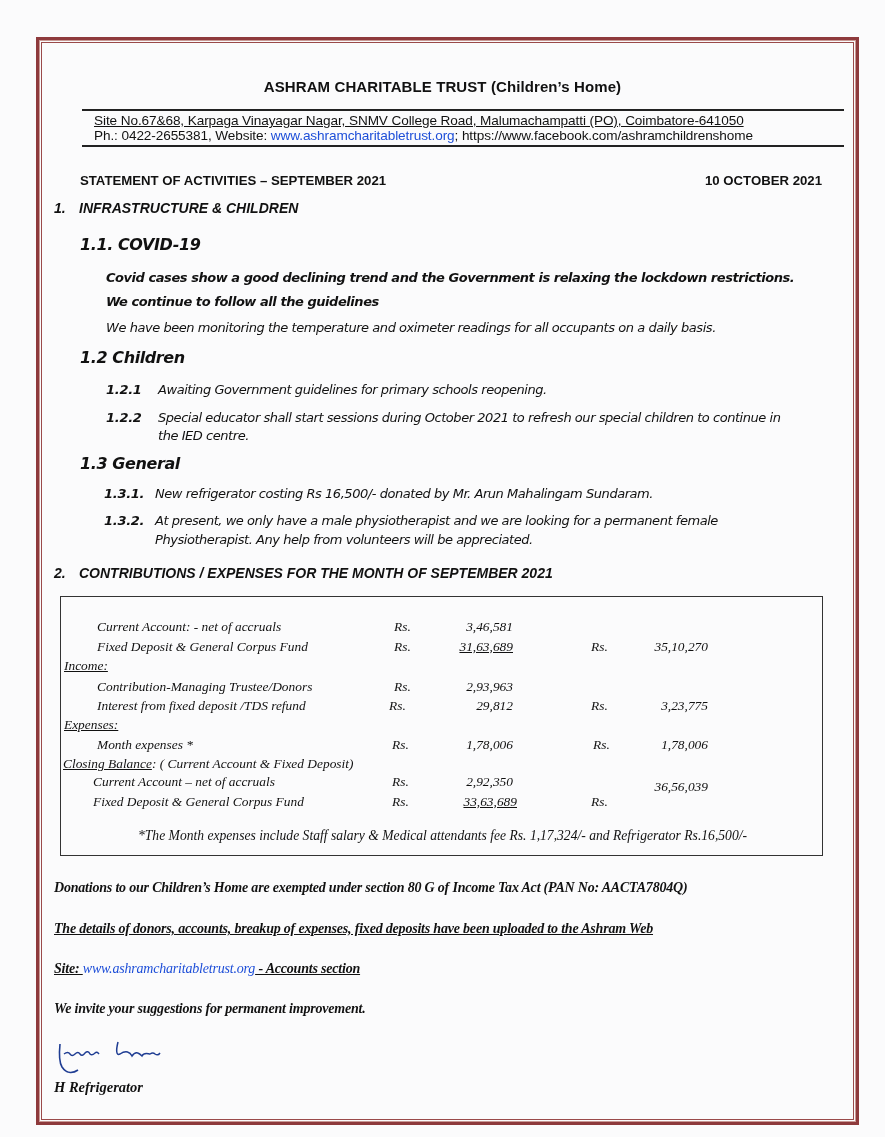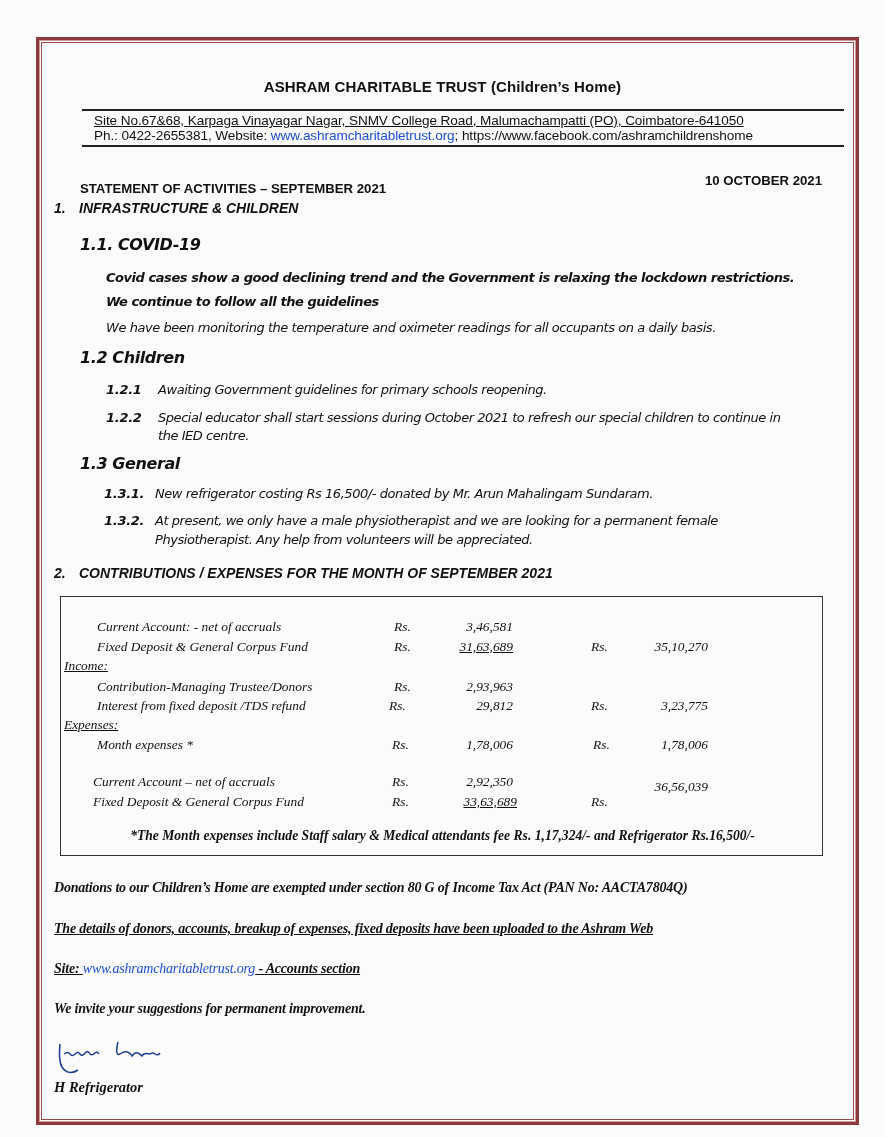--- a/index.html
+++ b/index.html
@@ -21,21 +21,21 @@
     font-weight: bold; font-size: 15px; letter-spacing: 0.1px;
   }
   .rule { position: absolute; left: 82px; width: 762px; height: 1.5px; background: #222; }
   .addr {
     position: absolute; left: 94px; font-size: 13.6px; letter-spacing: -0.1px; white-space: nowrap;
   }
   .addr1 { top: 113px; text-decoration: underline; }
   .addr2 { top: 128px; }
   .link { color: #1d4ed8; }
 
-  .stmt { position: absolute; top: 181px; left: 80px; font-weight: bold; font-size: 13.2px; }
+  .stmt { position: absolute; top: 173px; left: 80px; font-weight: bold; font-size: 13.2px; }
   .date { position: absolute; top: 173px; right: 63px; font-weight: bold; font-size: 13.2px; }
 
   .h1 { position: absolute; font-weight: bold; font-style: italic; font-size: 14px; }
   .sec1 { top: 200px; left: 54px; }
   .sec2 { top: 565px; left: 54px; }
   .h1 .num { display: inline-block; width: 25px; }
   .sub { position: absolute; font-size: 16px; font-weight: bold; font-style: italic; font-family: "DejaVu Sans", sans-serif; letter-spacing: -0.4px; }
   .p { position: absolute; font-size: 13px; font-style: italic; font-family: "DejaVu Sans", sans-serif; letter-spacing: -0.45px; white-space: nowrap; }
   .p.b { font-weight: bold; }
 
@@ -43,21 +43,21 @@
   .item .n { position: absolute; left: 0; font-weight: bold; letter-spacing: -0.3px; }
   .item .t { position: absolute; white-space: nowrap; }
 
   .table-box {
     position: absolute; left: 60px; top: 596px; width: 763px; height: 260px;
     border: 1px solid #333;
   }
   .tr { position: absolute; font-family: "Liberation Serif", serif; font-style: italic; font-size: 13.4px; white-space: nowrap; }
   .u { text-decoration: underline; }
 
-  .note { position: absolute; left: 0; width: 763px; top: 231px; text-align: center; font-family: "Liberation Serif", serif; font-style: italic; font-weight: bold; font-size: 13.6px; }
+  .note { position: absolute; left: 0; width: 763px; top: 231px; text-align: center; font-family: "Liberation Serif", serif; font-style: italic; font-weight: normal; font-size: 13.6px; }
 
   .foot { position: absolute; left: 54px; font-family: "Liberation Serif", serif; font-style: italic; font-weight: bold; font-size: 14px; white-space: nowrap; letter-spacing: -0.2px; }
   .sig { position: absolute; left: 56px; top: 1040px; width: 140px; height: 40px; }
   .signame { position: absolute; left: 54px; top: 1079px; font-family: "Liberation Serif", serif; font-style: italic; font-weight: bold; font-size: 14.5px; }
 </style>
 </head>
 <body>
 
 <div class="frame-outer"></div>
 <div class="frame-inner"></div>
@@ -128,20 +128,21 @@
   <div class="tr" style="top:101px;left:530px">Rs.</div>
   <div class="tr" style="top:101px;right:114px">3,23,775</div>
 
   <div class="tr u" style="top:120px;left:3px">Expenses:</div>
   <div class="tr" style="top:140px;left:36px">Month expenses *</div>
   <div class="tr" style="top:140px;left:331px">Rs.</div>
   <div class="tr" style="top:140px;right:309px">1,78,006</div>
   <div class="tr" style="top:140px;left:532px">Rs.</div>
   <div class="tr" style="top:140px;right:114px">1,78,006</div>
 
+  <div class="tr" style="top:159px;left:2px"><span class="u">Closing Balance</span><span>: ( Current Account &amp; Fixed Deposit)</span></div>
   <div class="tr" style="top:177px;left:32px">Current Account – net of accruals</div>
   <div class="tr" style="top:177px;left:331px">Rs.</div>
   <div class="tr" style="top:177px;right:309px">2,92,350</div>
 
   <div class="tr" style="top:197px;left:32px">Fixed Deposit &amp; General Corpus Fund</div>
   <div class="tr" style="top:197px;left:331px">Rs.</div>
   <div class="tr u" style="top:197px;right:305px">33,63,689</div>
   <div class="tr" style="top:197px;left:530px">Rs.</div>
   <div class="tr" style="top:182px;right:114px">36,56,039</div>
 

